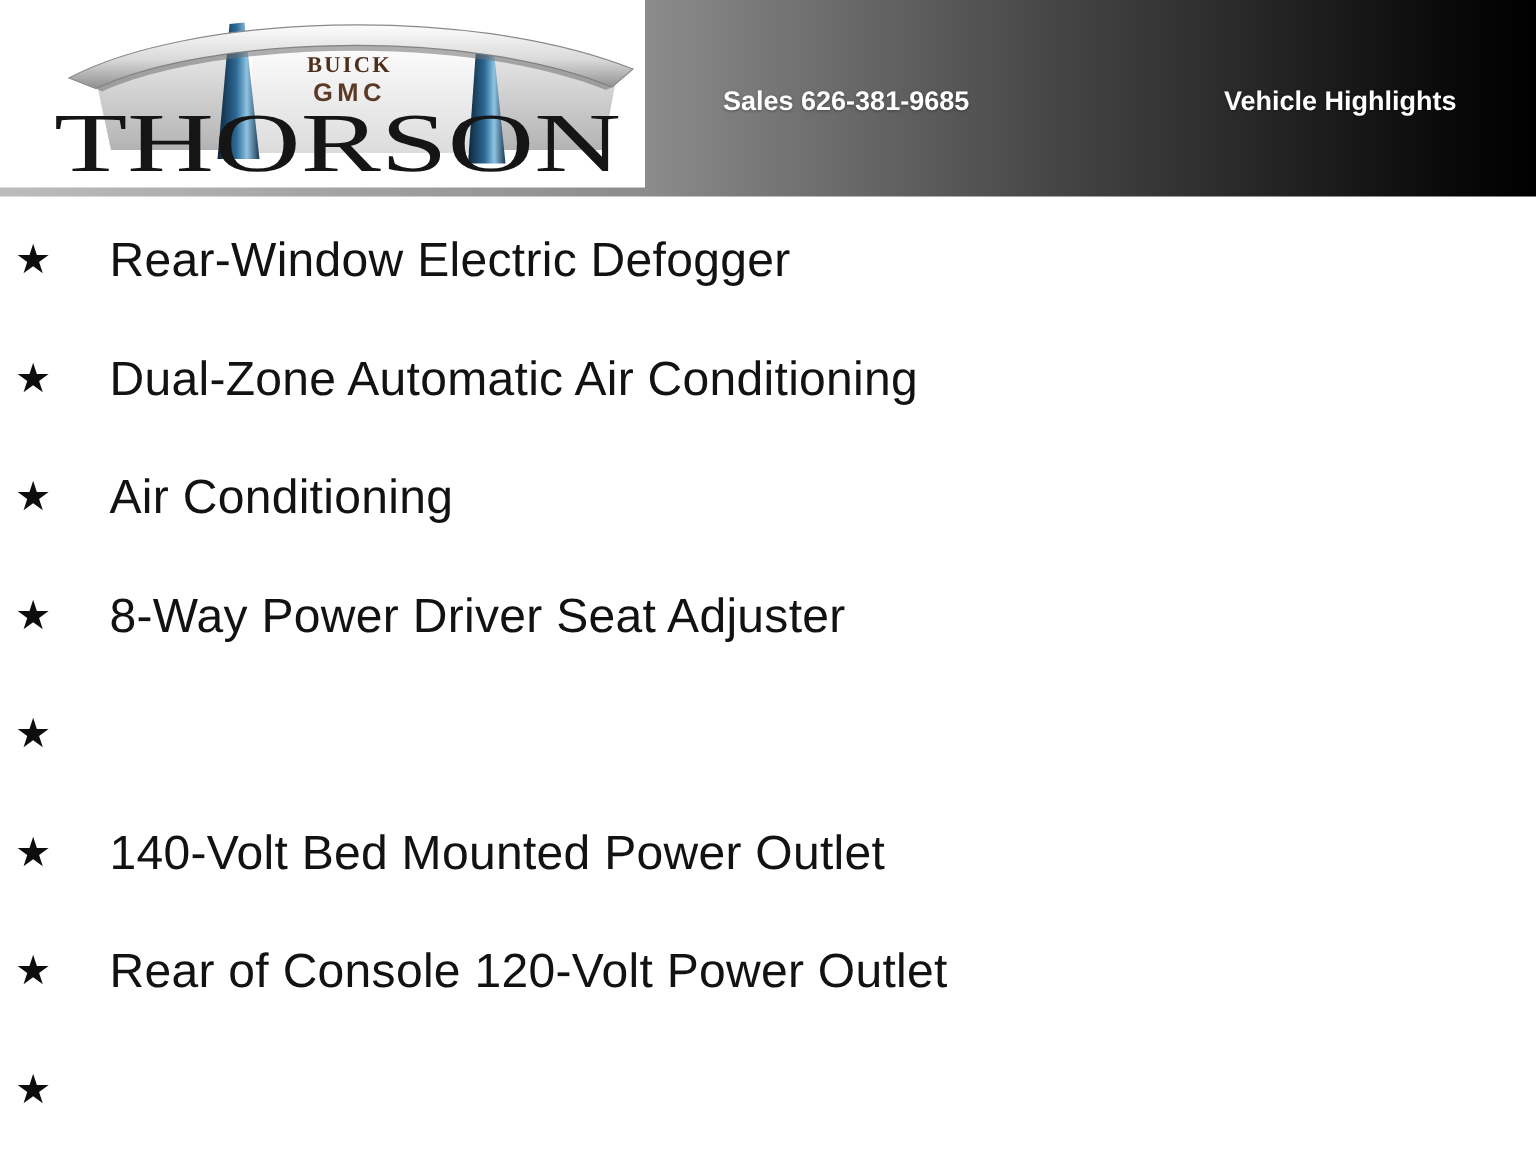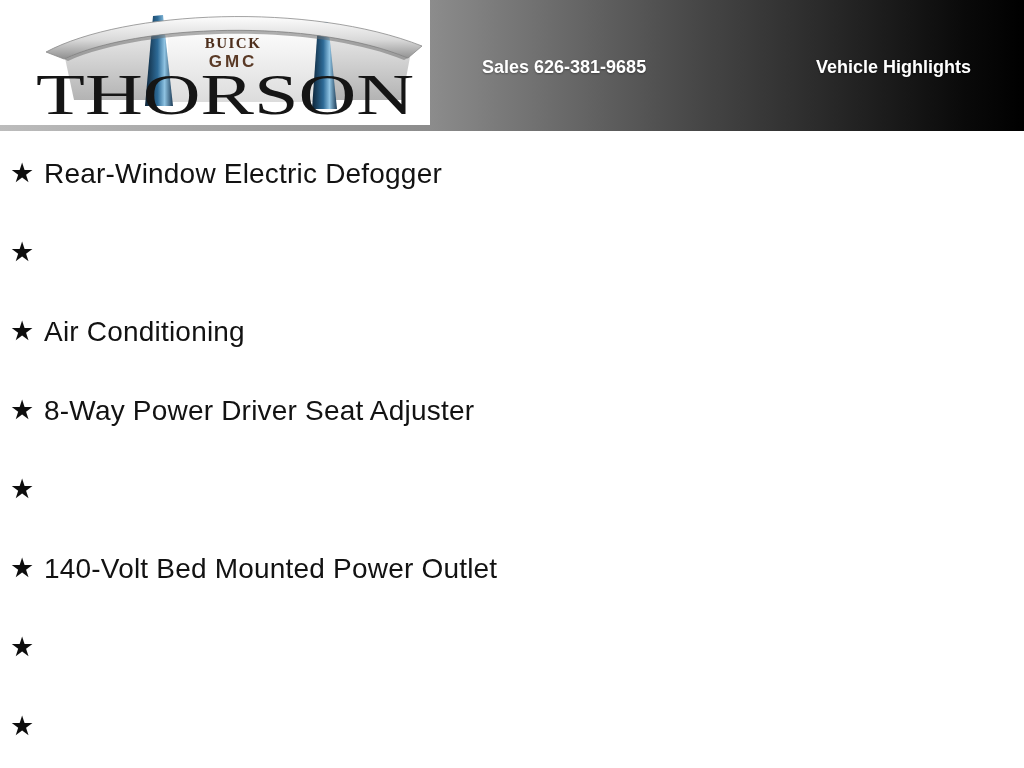--- a/index.html
+++ b/index.html
@@ -48,22 +48,23 @@
   }
   .star {
     width: 36px;
     font-size: 27px;
     line-height: 1;
     text-align: left;
     padding-left: 2px;
     color: #0d0d0d;
   }
   .ftext {
-    font-size: 28px;
+    font-size: 32px;
     letter-spacing: 0.2px;
+    margin-left: 29px;
   }
 </style>
 </head>
 <body>
 
 <div class="header">
 
   <div class="logo-box">
     <svg width="408" height="122" viewBox="0 0 408 122">
       <defs>
@@ -110,35 +111,37 @@
   <span class="header-text section-title">Vehicle Highlights</span>
 </div>
 
 <ul class="features">
   <li>
     <span class="star">★</span>
     <span class="ftext">Rear-Window Electric Defogger</span>
   </li>
   <li>
     <span class="star">★</span>
+    <span class="ftext">Dual-Zone Automatic Air Conditioning</span>
   </li>
   <li>
     <span class="star">★</span>
     <span class="ftext">Air Conditioning</span>
   </li>
   <li>
     <span class="star">★</span>
     <span class="ftext">8-Way Power Driver Seat Adjuster</span>
   </li>
   <li>
     <span class="star">★</span>
   </li>
   <li>
     <span class="star">★</span>
     <span class="ftext">140-Volt Bed Mounted Power Outlet</span>
   </li>
   <li>
     <span class="star">★</span>
+    <span class="ftext">Rear of Console 120-Volt Power Outlet</span>
   </li>
   <li>
     <span class="star">★</span>
   </li>
 </ul>
 
 </body></html>

